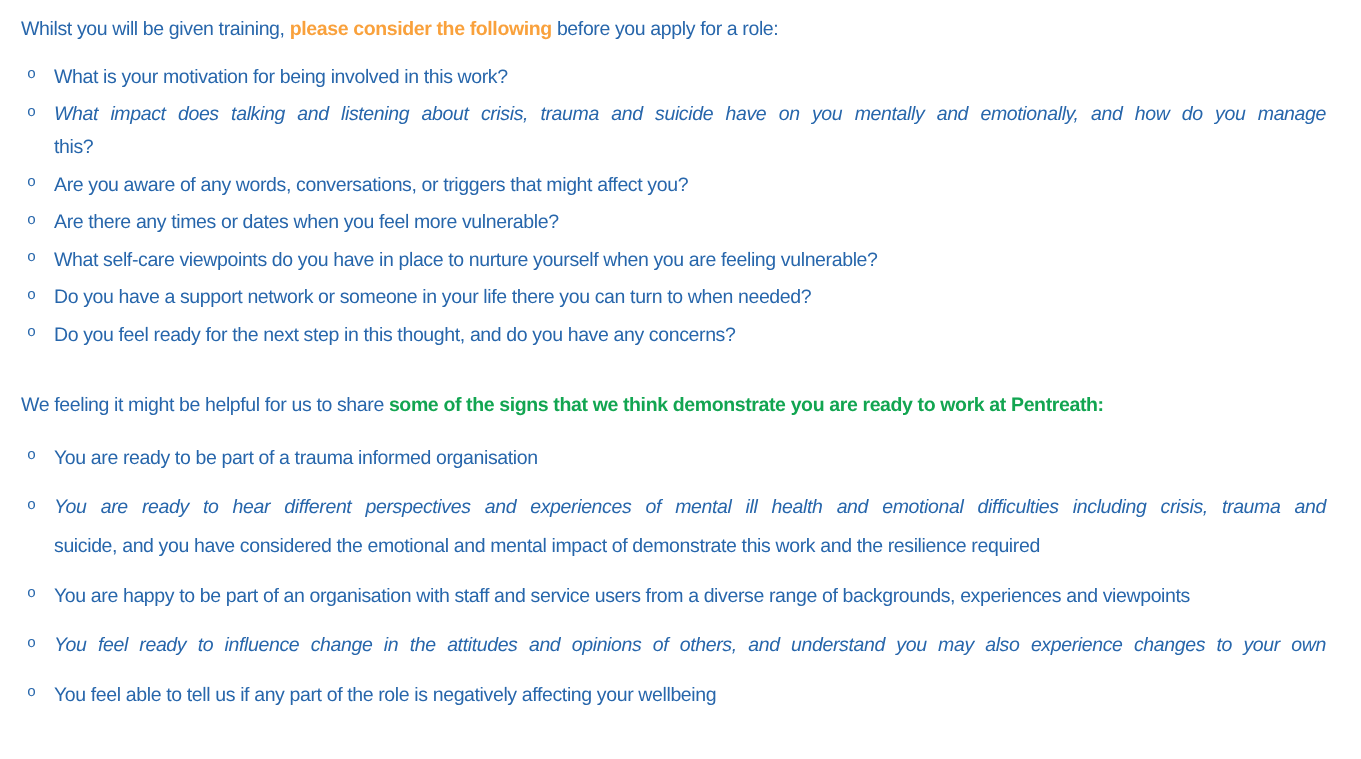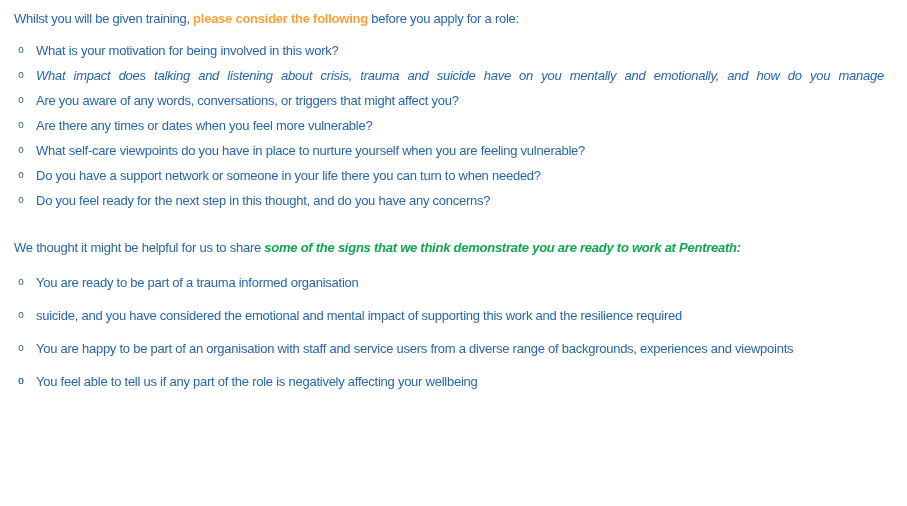--- a/index.html
+++ b/index.html
@@ -28,21 +28,21 @@
   .intro {
     margin: 0;
     font-size: 13px;
     line-height: 22px;
     letter-spacing: -0.25px;
     color: var(--blue);
   }
   .intro1 { margin-bottom: 10px; }
   .intro2 { margin-top: 25px; margin-bottom: 11px; }
   .hl-orange { color: var(--orange); font-weight: bold; }
-  .hl-green  { color: var(--green);  font-weight: bold; font-style: italic; }
+  .hl-green  { color: var(--green);  font-weight: bold; }
   .list { margin: 0; padding: 0; }
   .li {
     position: relative;
     padding-left: 22px;
     font-size: 13px;
     color: var(--blue);
   }
   .sec1 .li { line-height: 22px; margin-bottom: 3px; }
   .sec2 .li { line-height: 26px; margin-bottom: 7px; }
   .li .marker {
@@ -68,20 +68,21 @@
   <p class="intro intro1"><span class="">Whilst you will be given training, </span><span class="hl-orange">please consider the following</span><span class=""> before you apply for a role:</span></p>
 
   <div class="list sec1">
       <div class="li">
         <span class="marker">o</span>
         <div class="line">What is your motivation for being involved in this work?</div>
       </div>
       <div class="li">
         <span class="marker">o</span>
         <div class="line stretch">What impact does talking and listening about crisis, trauma and suicide have on you mentally and emotionally, and how do you manage</div>
+        <div class="line">this?</div>
       </div>
       <div class="li">
         <span class="marker">o</span>
         <div class="line">Are you aware of any words, conversations, or triggers that might affect you?</div>
       </div>
       <div class="li">
         <span class="marker">o</span>
         <div class="line">Are there any times or dates when you feel more vulnerable?</div>
       </div>
       <div class="li">
@@ -91,36 +92,38 @@
       <div class="li">
         <span class="marker">o</span>
         <div class="line">Do you have a support network or someone in your life there you can turn to when needed?</div>
       </div>
       <div class="li">
         <span class="marker">o</span>
         <div class="line">Do you feel ready for the next step in this thought, and do you have any concerns?</div>
       </div>
     </div>
 
-  <p class="intro intro2"><span class="">We thought it might be helpful for us to share </span><span class="hl-green">some of the signs that we think demonstrate you are ready to work at Pentreath:</span></p>
+  <p class="intro intro2"><span class="">We feeling it might be helpful for us to share </span><span class="hl-green">some of the signs that we think demonstrate you are ready to work at Pentreath:</span></p>
 
   <div class="list sec2">
       <div class="li">
         <span class="marker">o</span>
         <div class="line">You are ready to be part of a trauma informed organisation</div>
       </div>
       <div class="li">
         <span class="marker">o</span>
-        <div class="line">suicide, and you have considered the emotional and mental impact of supporting this work and the resilience required</div>
+        <div class="line stretch">You are ready to hear different perspectives and experiences of mental ill health and emotional difficulties including crisis, trauma and</div>
+        <div class="line">suicide, and you have considered the emotional and mental impact of demonstrate this work and the resilience required</div>
       </div>
       <div class="li">
         <span class="marker">o</span>
         <div class="line">You are happy to be part of an organisation with staff and service users from a diverse range of backgrounds, experiences and viewpoints</div>
       </div>
       <div class="li">
         <span class="marker">o</span>
+        <div class="line stretch">You feel ready to influence change in the attitudes and opinions of others, and understand you may also experience changes to your own</div>
       </div>
       <div class="li">
         <span class="marker">o</span>
         <div class="line">You feel able to tell us if any part of the role is negatively affecting your wellbeing</div>
       </div>
     </div>
 </div>
 
 </body></html>

